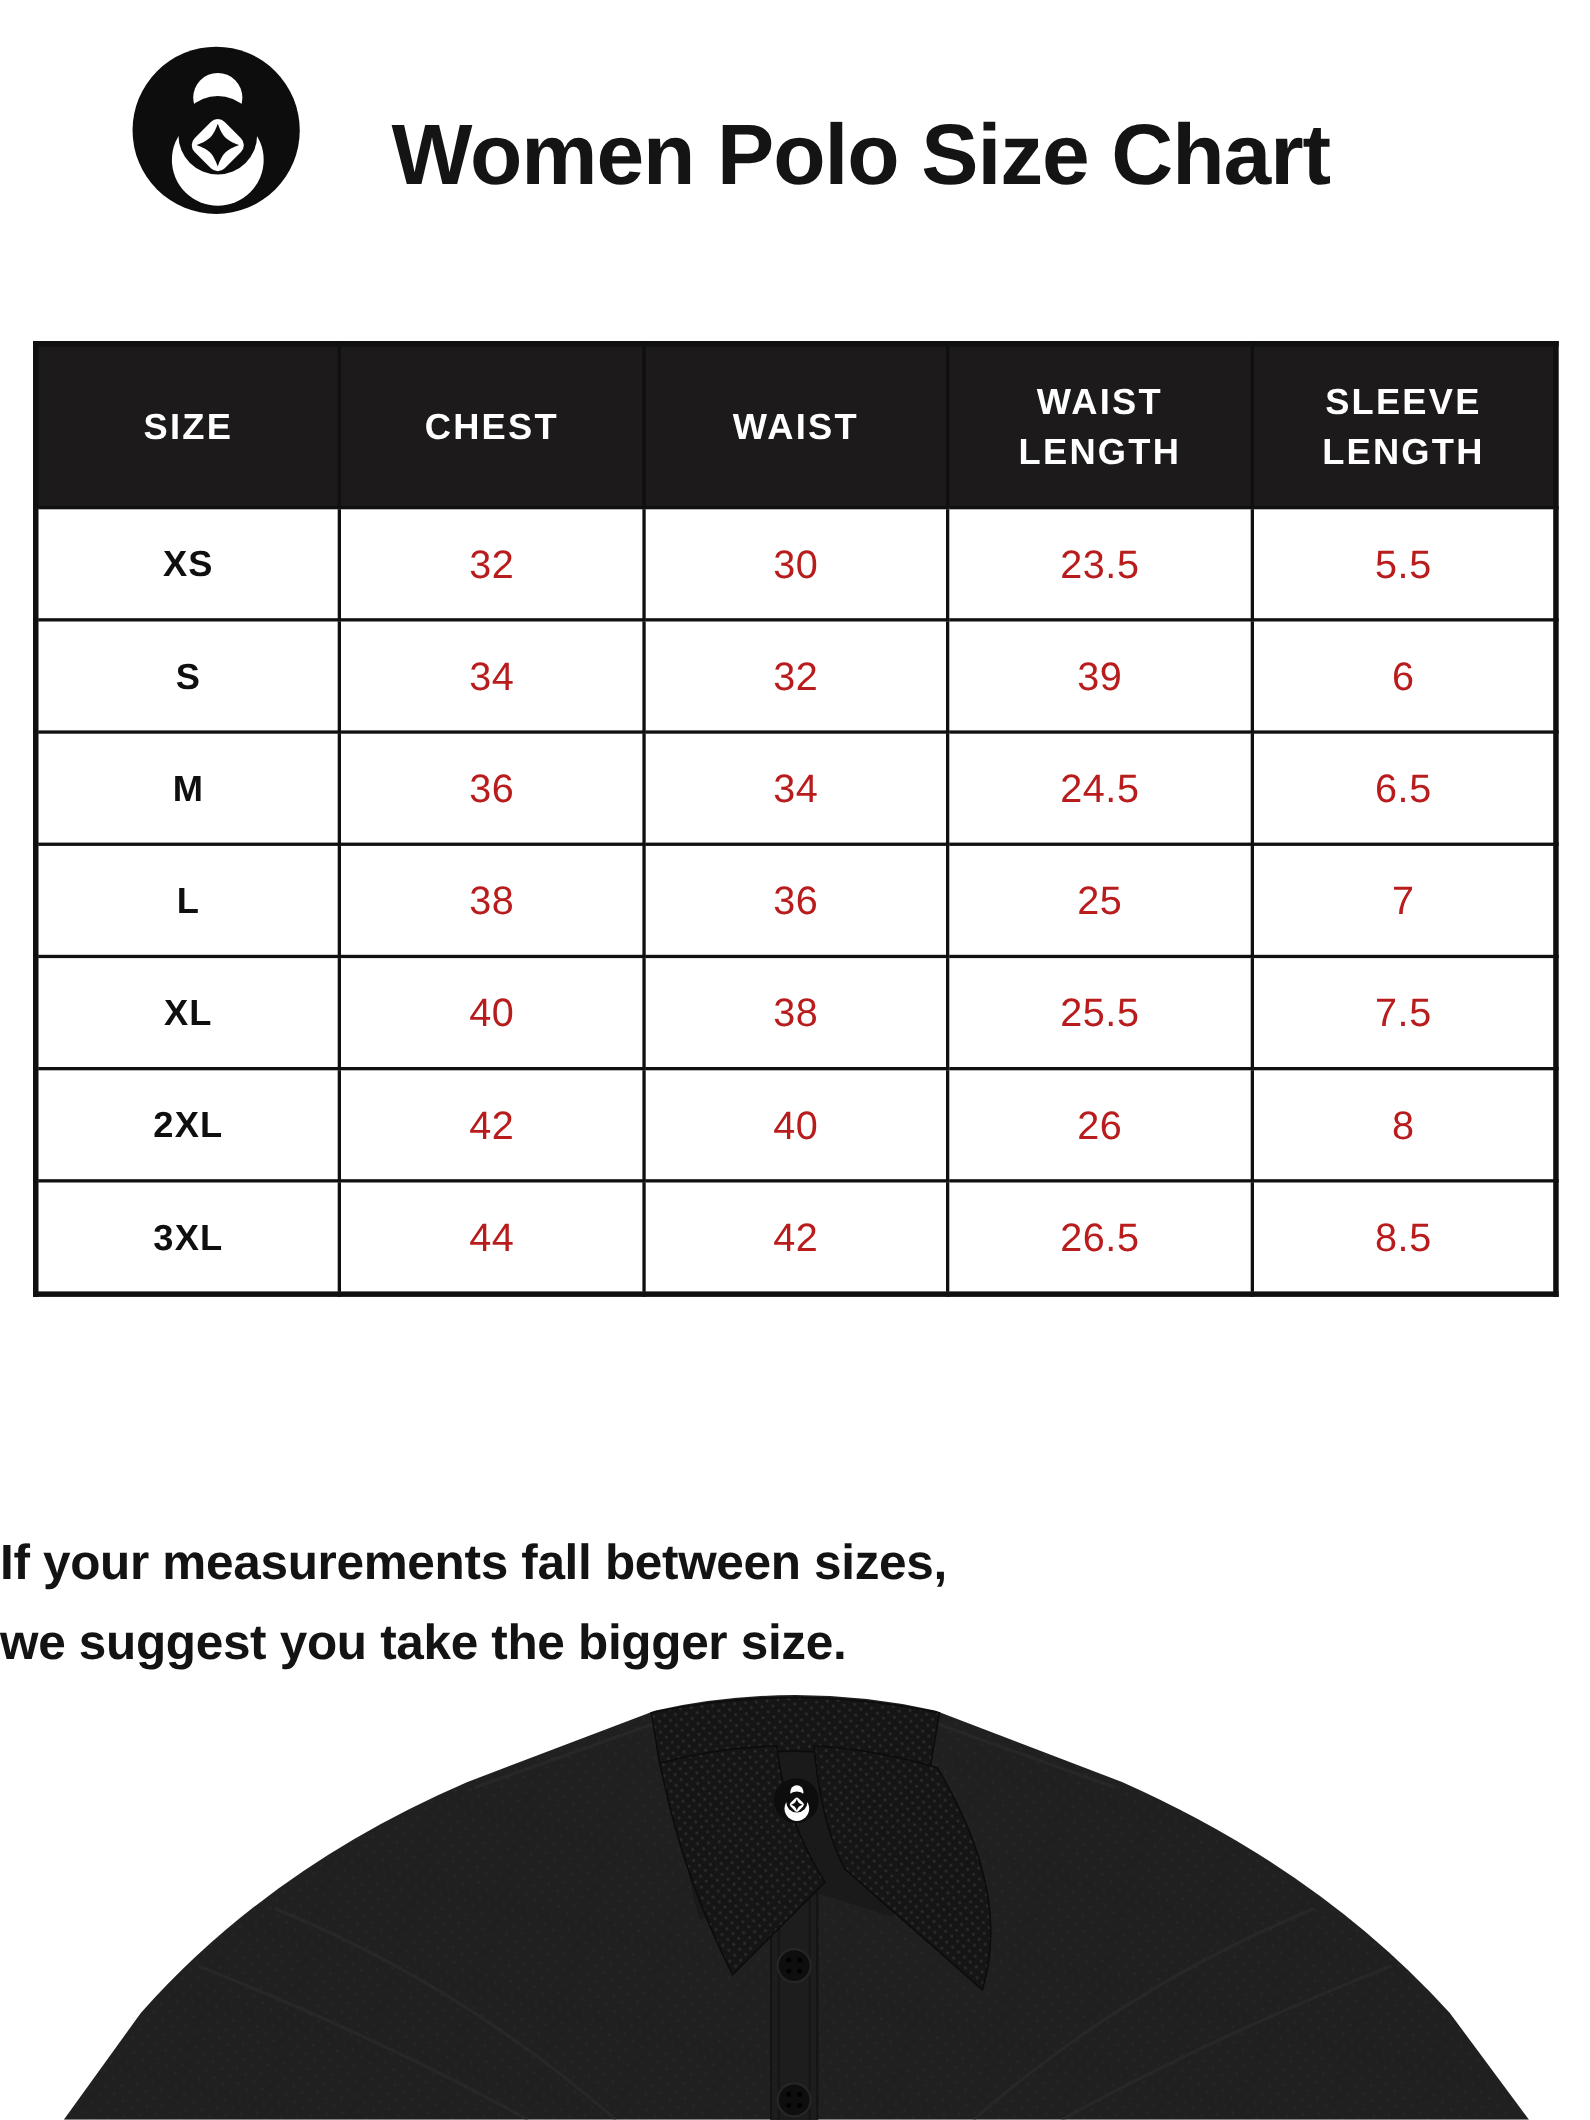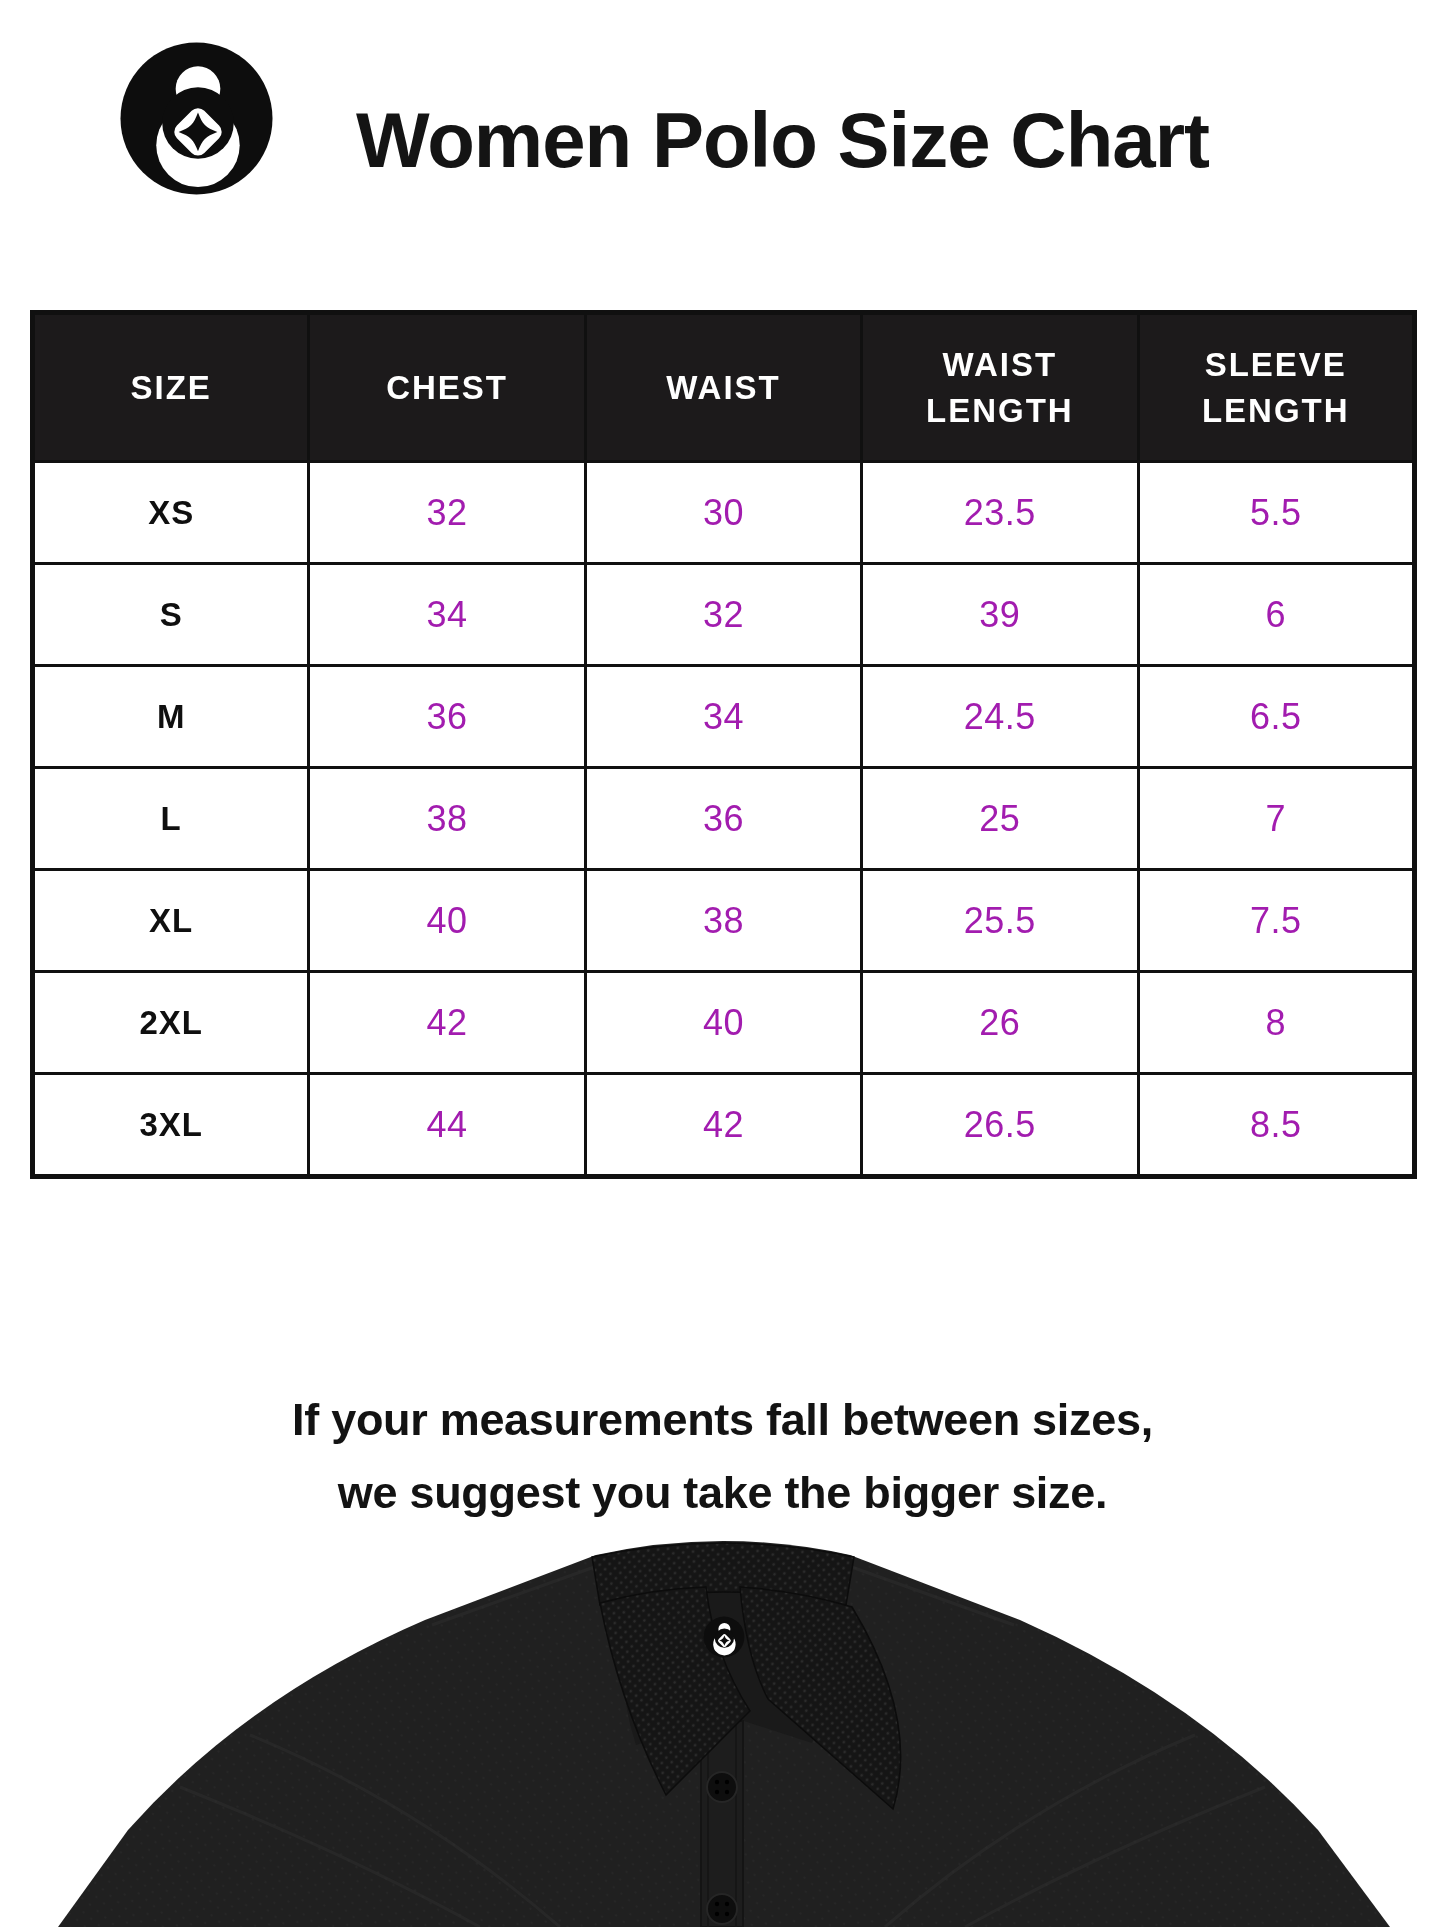--- a/index.html
+++ b/index.html
@@ -28,30 +28,30 @@
   table.size-chart th, table.size-chart td {
     border:3px solid #101010; text-align:center; vertical-align:middle;
     padding:0 10px;
   }
   table.size-chart th {
     background:#1c1a1b; color:#ffffff; height:145px;
     font-size:33px; font-weight:700; letter-spacing:2px; line-height:1.38;
   }
   table.size-chart th span { display:inline-block; max-width:215px; }
   table.size-chart td {
-    height:99px; font-size:36px; font-weight:400; color:#a21caf;
+    height:99px; font-size:36px; font-weight:400; color:#b91c1c;
     letter-spacing:0.5px; background:#ffffff;
   }
   table.size-chart td.size-cell {
     font-size:33px; font-weight:700; color:#0f0f0f; letter-spacing:1px;
   }
 
   
   .note {
-    position:absolute; left:0; top:1383px; width:1445px; text-align:center;
+    position:absolute; left:0; top:1383px; width:1445px; 
     font-size:45px; line-height:73px; font-weight:700; color:#131313;
     letter-spacing:-0.3px;
   }
 
   
   .shirt { position:absolute; left:0; top:1525px; width:1445px; height:402px; }
   .hidden-defs { position:absolute; width:0; height:0; overflow:hidden; }
 </style>
 </head>
 <body>

